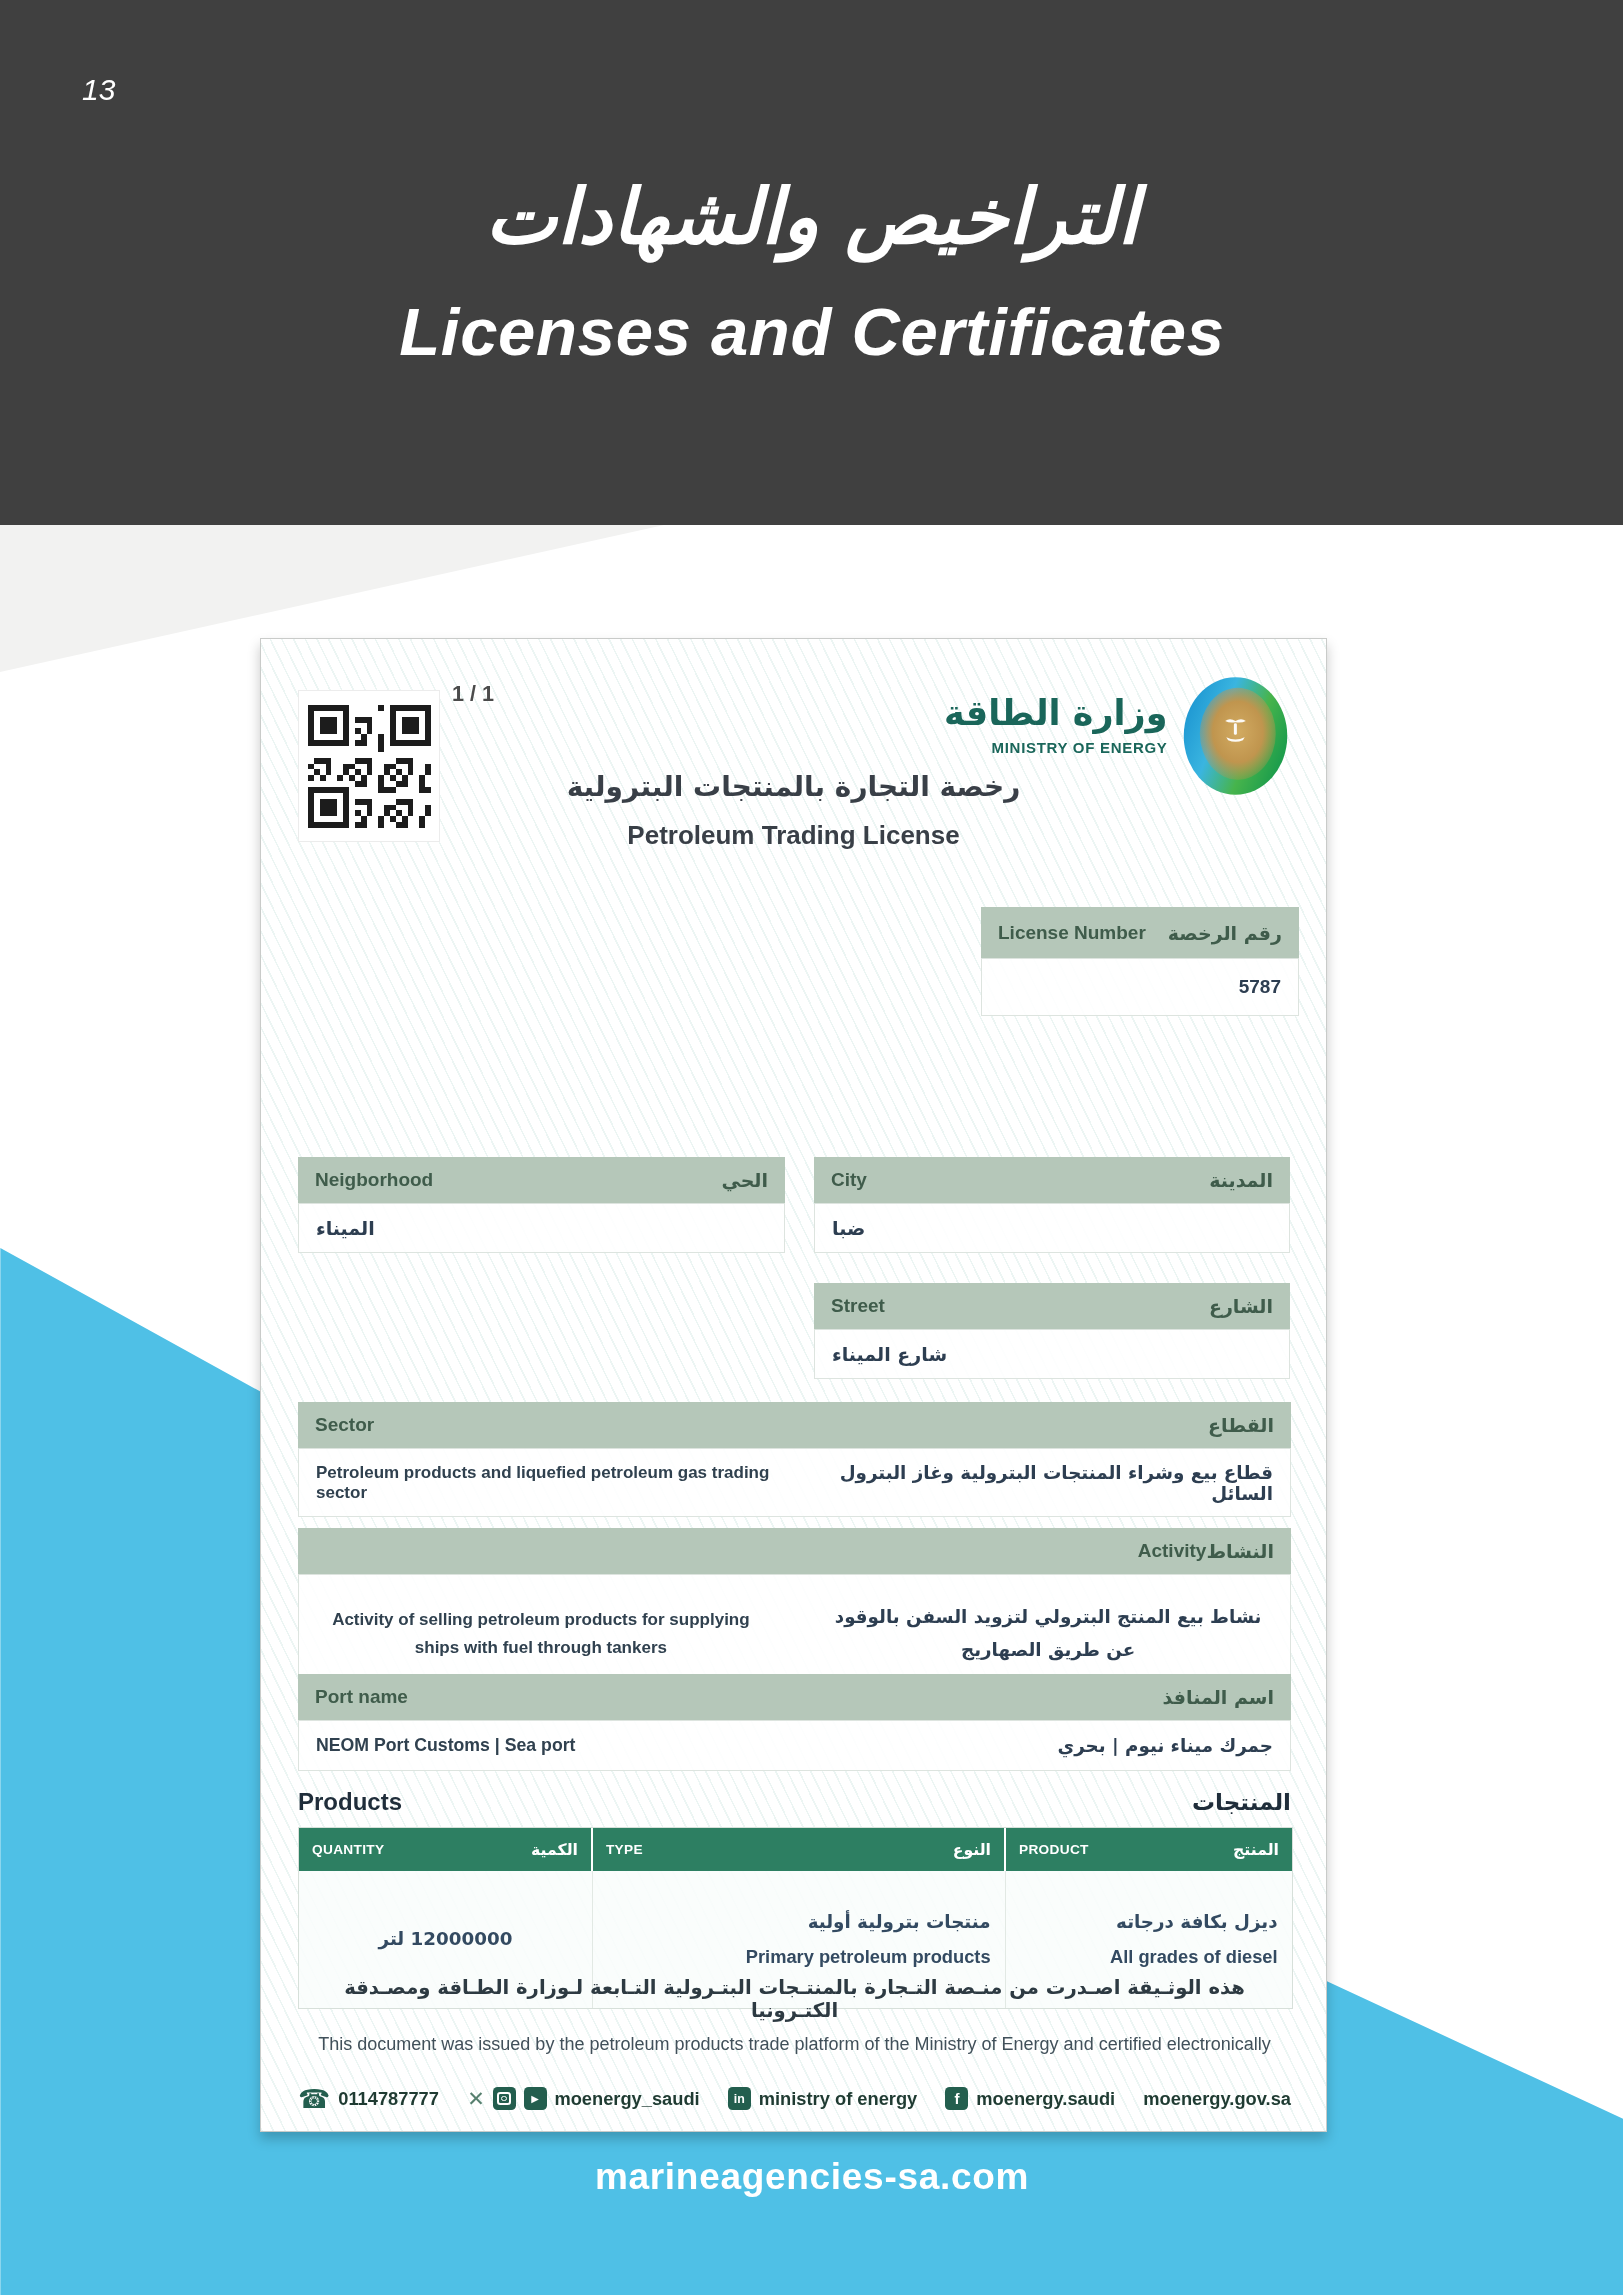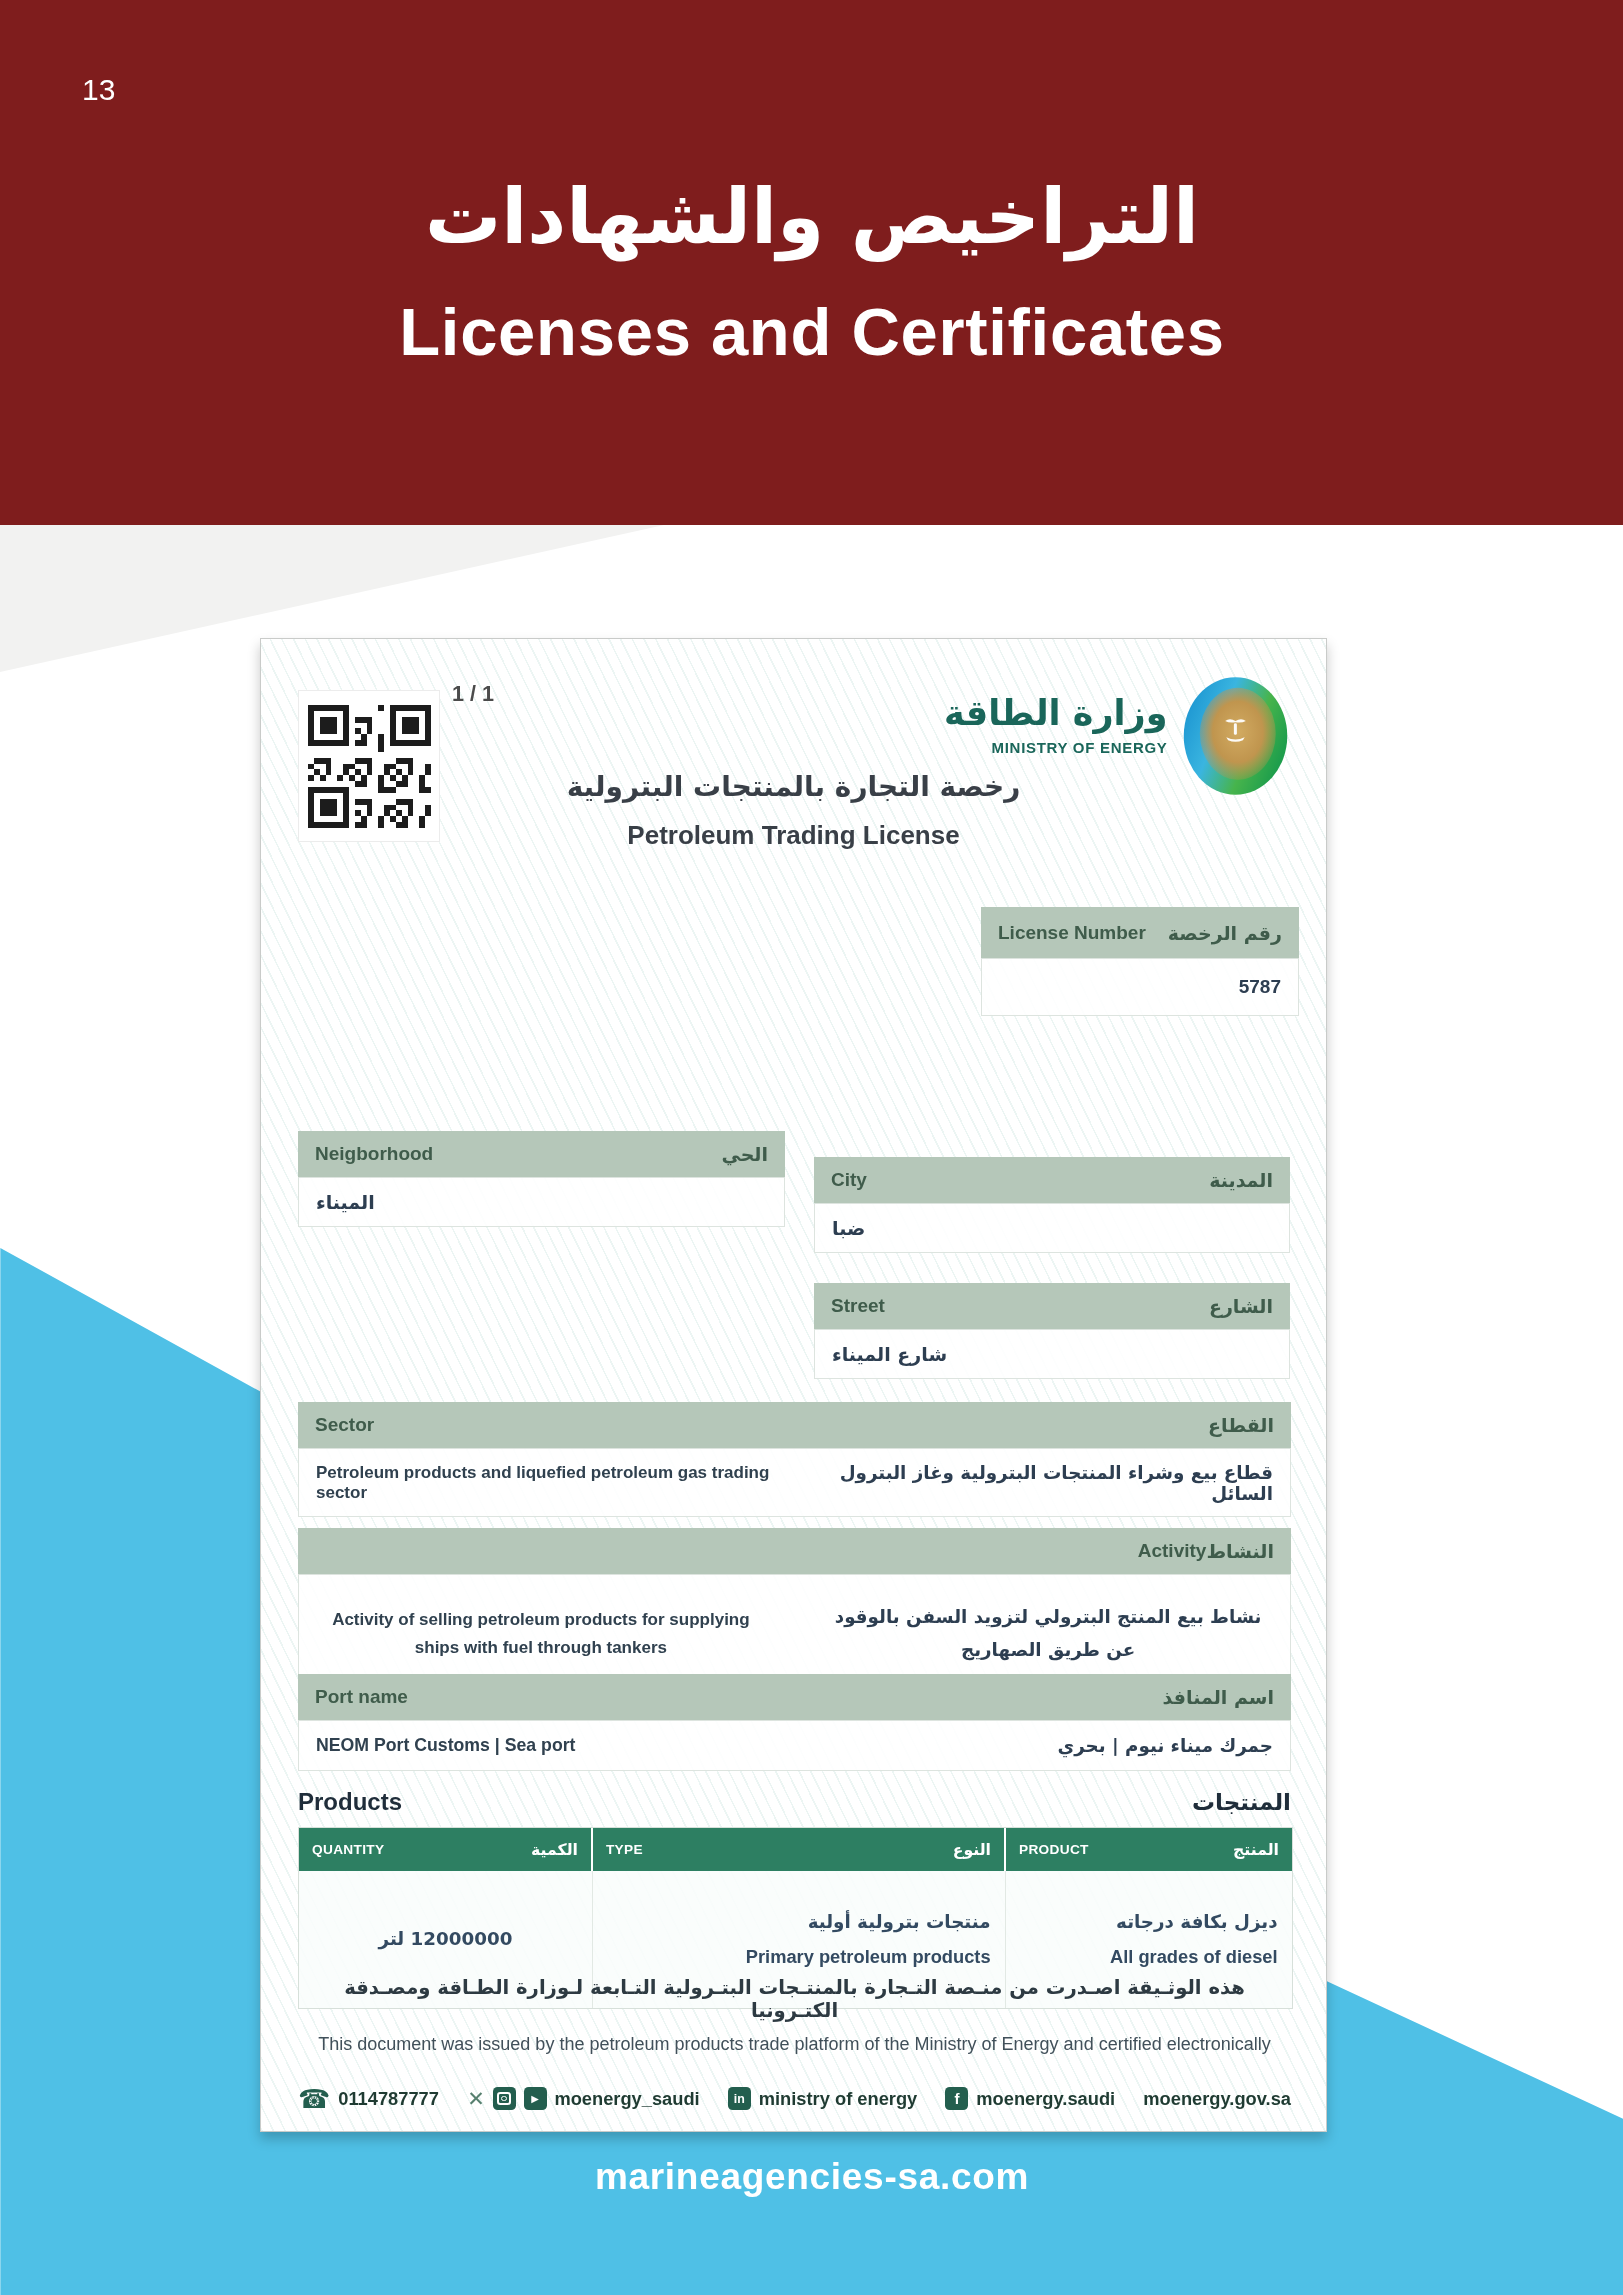--- a/index.html
+++ b/index.html
@@ -5,21 +5,21 @@
   html,body{margin:0;padding:0;background:#ffffff;}
   #page{
     position:relative; width:1624px; height:2295px; overflow:hidden;
     background:#ffffff;
     font-family:"Liberation Sans","DejaVu Sans",sans-serif;
   }
   .abs{position:absolute;}
   .ar{font-family:"DejaVu Sans","Liberation Sans",sans-serif;}
 
   
-  .tan-header{top:0;left:0;width:1624px;height:525px;background:#7f1d1d;z-index:2;}
+  .tan-header{top:0;left:0;width:1624px;height:525px;background:#404040;z-index:2;font-style:italic;}
   .page-num{top:73px;left:82px;color:#ffffff;font-size:30px;font-weight:400;}
   .hdr-title-ar{top:169px;left:0;width:100%;text-align:center;color:#ffffff;
     font-size:76px;font-weight:700;line-height:1.25;}
   .hdr-title-en{top:293px;left:0;width:100%;text-align:center;color:#ffffff;
     font-size:67px;font-weight:700;letter-spacing:0.7px;}
 
   
   .gray-wedge{top:525px;left:0;width:664px;height:147px;background:#f2f2f1;
     clip-path:polygon(0 0,100% 0,0 100%);z-index:1;}
   #blue-shape{top:0;left:0;z-index:1;}
@@ -59,21 +59,21 @@
   .val.right{justify-content:flex-end;}
   .val.split{justify-content:space-between;}
 
   .license-box{left:720px;top:268px;width:318px;}
   .license-box .bar{height:51px;}
   .license-box .val{height:58px;font-weight:700;}
 
   .row-facility{left:37px;top:393px;width:993px;}
   .row-facility .bar{height:46px;} .row-facility .val{height:54px;}
 
-  .row-neigh{left:37px;top:492px;width:487px;}
+  .row-neigh{left:37px;top:518px;width:487px;}
   .row-city{left:553px;top:518px;width:476px;}
   .row-neigh .bar,.row-city .bar{height:46px;}
   .row-neigh .val,.row-city .val{height:50px;}
 
   .row-street{left:553px;top:644px;width:476px;}
   .row-street .bar{height:46px;} .row-street .val{height:50px;}
 
   .row-sector{left:37px;top:763px;width:993px;}
   .row-sector .bar{height:46px;} .row-sector .val{height:69px;}
   .row-sector .v-en{font-size:17px;font-weight:700;color:#30414f;}

